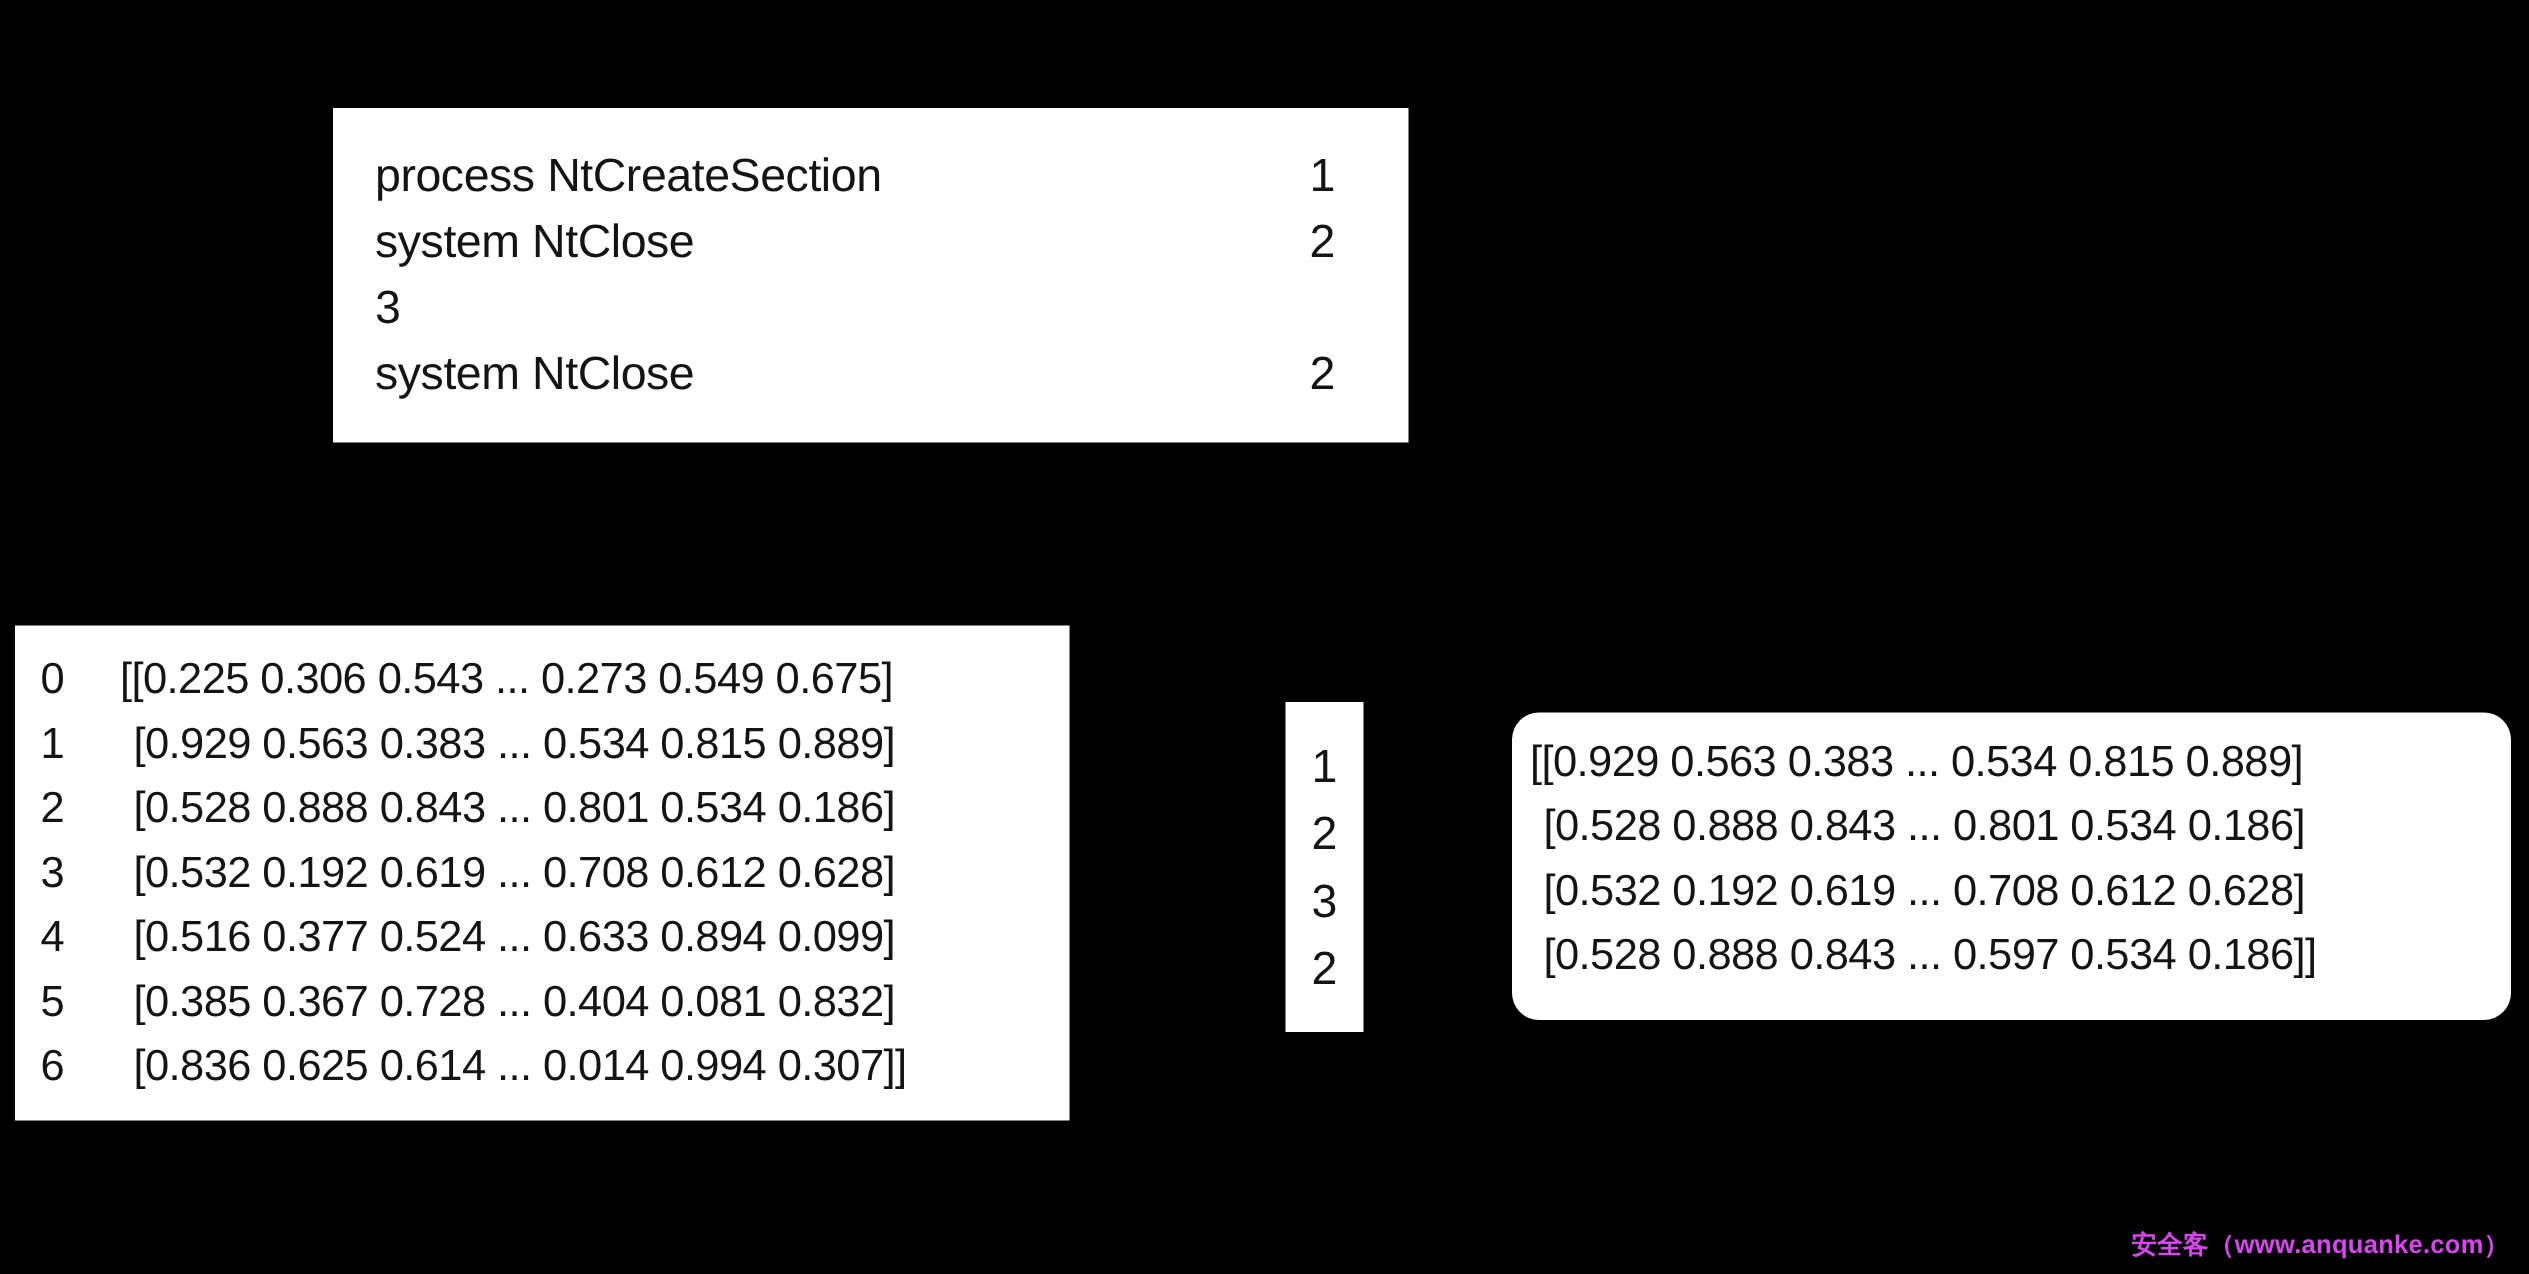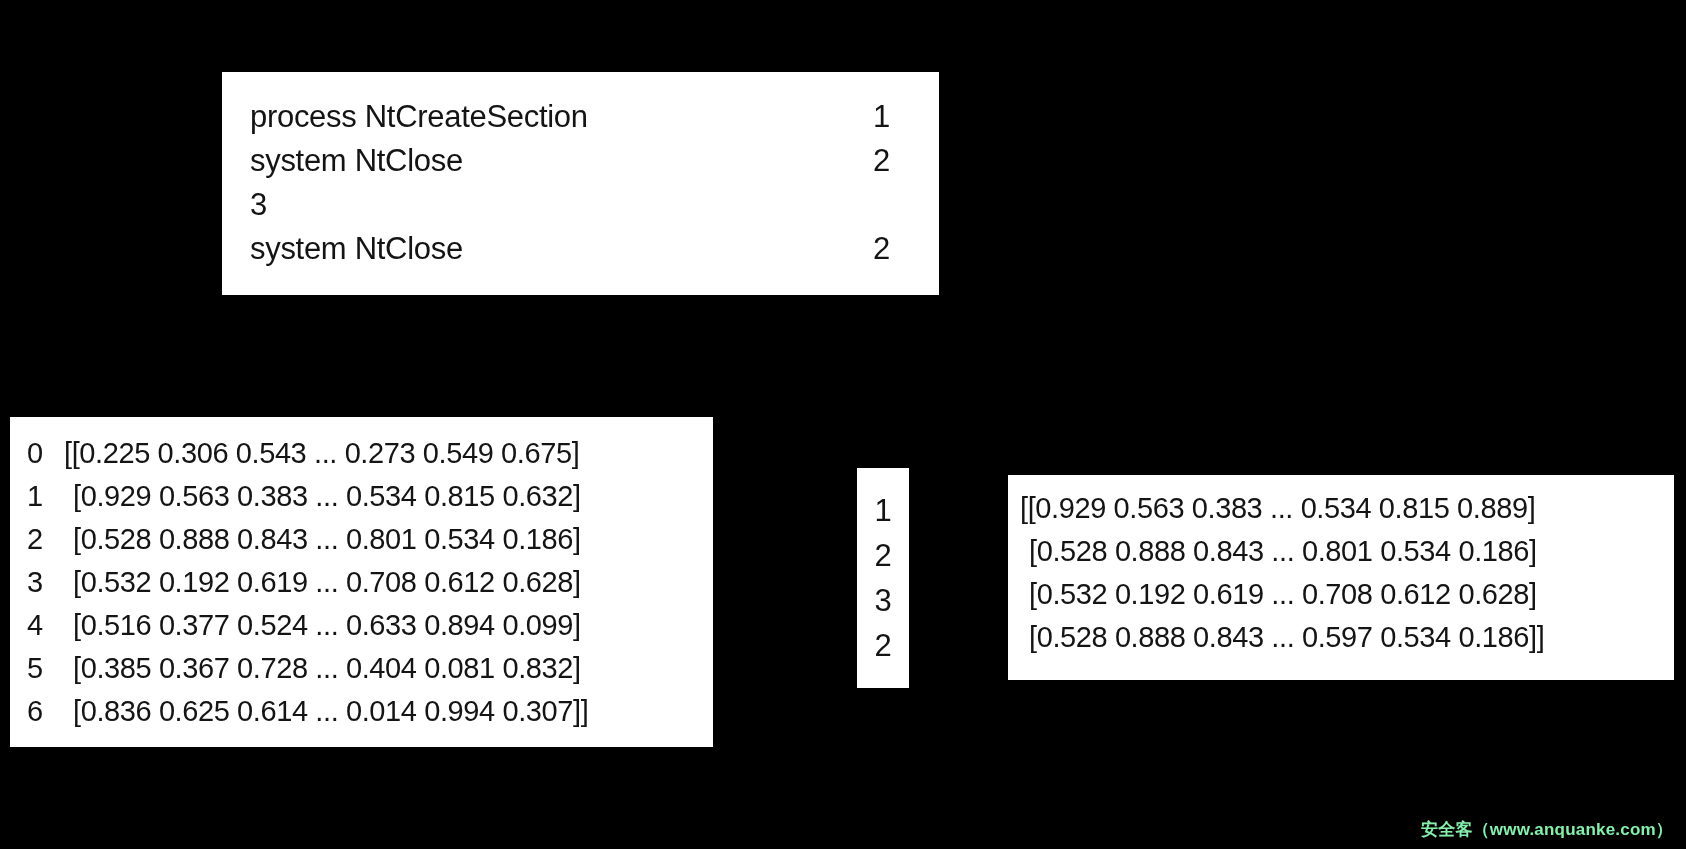--- a/index.html
+++ b/index.html
@@ -51,21 +51,21 @@
     line-height: 43px;
     font-size: 29px;
     letter-spacing: -0.4px;
     white-space: nowrap;
   }
   .emb-index {
     flex: none;
     width: 27px;
   }
   .emb-values {
-    margin-left: 10px;
+    margin-left: 26px;
   }
   .emb-row.indent .emb-values {
     padding-left: 9px;
   }
   
   .vec-box {
     left: 857px;
     top: 468px;
     width: 52px;
     height: 220px;
@@ -76,36 +76,37 @@
     line-height: 45px;
     font-size: 31px;
   }
   
   .out-box {
     left: 1008px;
     top: 475px;
     width: 666px;
     height: 205px;
     padding: 12px 8px 0 12px;
+    border-radius: 18px;
   }
   .out-row {
     line-height: 43px;
     font-size: 29px;
     letter-spacing: -0.4px;
     white-space: nowrap;
   }
   .out-row.indent {
     padding-left: 9px;
   }
   
   .watermark {
     position: absolute;
     right: 13px;
     bottom: 8px;
-    color: #86efac;
+    color: #d946ef;
     font-weight: bold;
     font-size: 17px;
     letter-spacing: 0.2px;
     white-space: nowrap;
   }
 </style>
 </head>
 <body>
 
 <div id="canvas">
@@ -128,21 +129,21 @@
     </div>
   </div>
 
   <div class="box emb-box">
     <div class="emb-row">
       <span class="emb-index">0</span>
       <span class="emb-values">[[0.225 0.306 0.543 ... 0.273 0.549 0.675]</span>
     </div>
     <div class="emb-row indent">
       <span class="emb-index">1</span>
-      <span class="emb-values">[0.929 0.563 0.383 ... 0.534 0.815 0.632]</span>
+      <span class="emb-values">[0.929 0.563 0.383 ... 0.534 0.815 0.889]</span>
     </div>
     <div class="emb-row indent">
       <span class="emb-index">2</span>
       <span class="emb-values">[0.528 0.888 0.843 ... 0.801 0.534 0.186]</span>
     </div>
     <div class="emb-row indent">
       <span class="emb-index">3</span>
       <span class="emb-values">[0.532 0.192 0.619 ... 0.708 0.612 0.628]</span>
     </div>
     <div class="emb-row indent">

